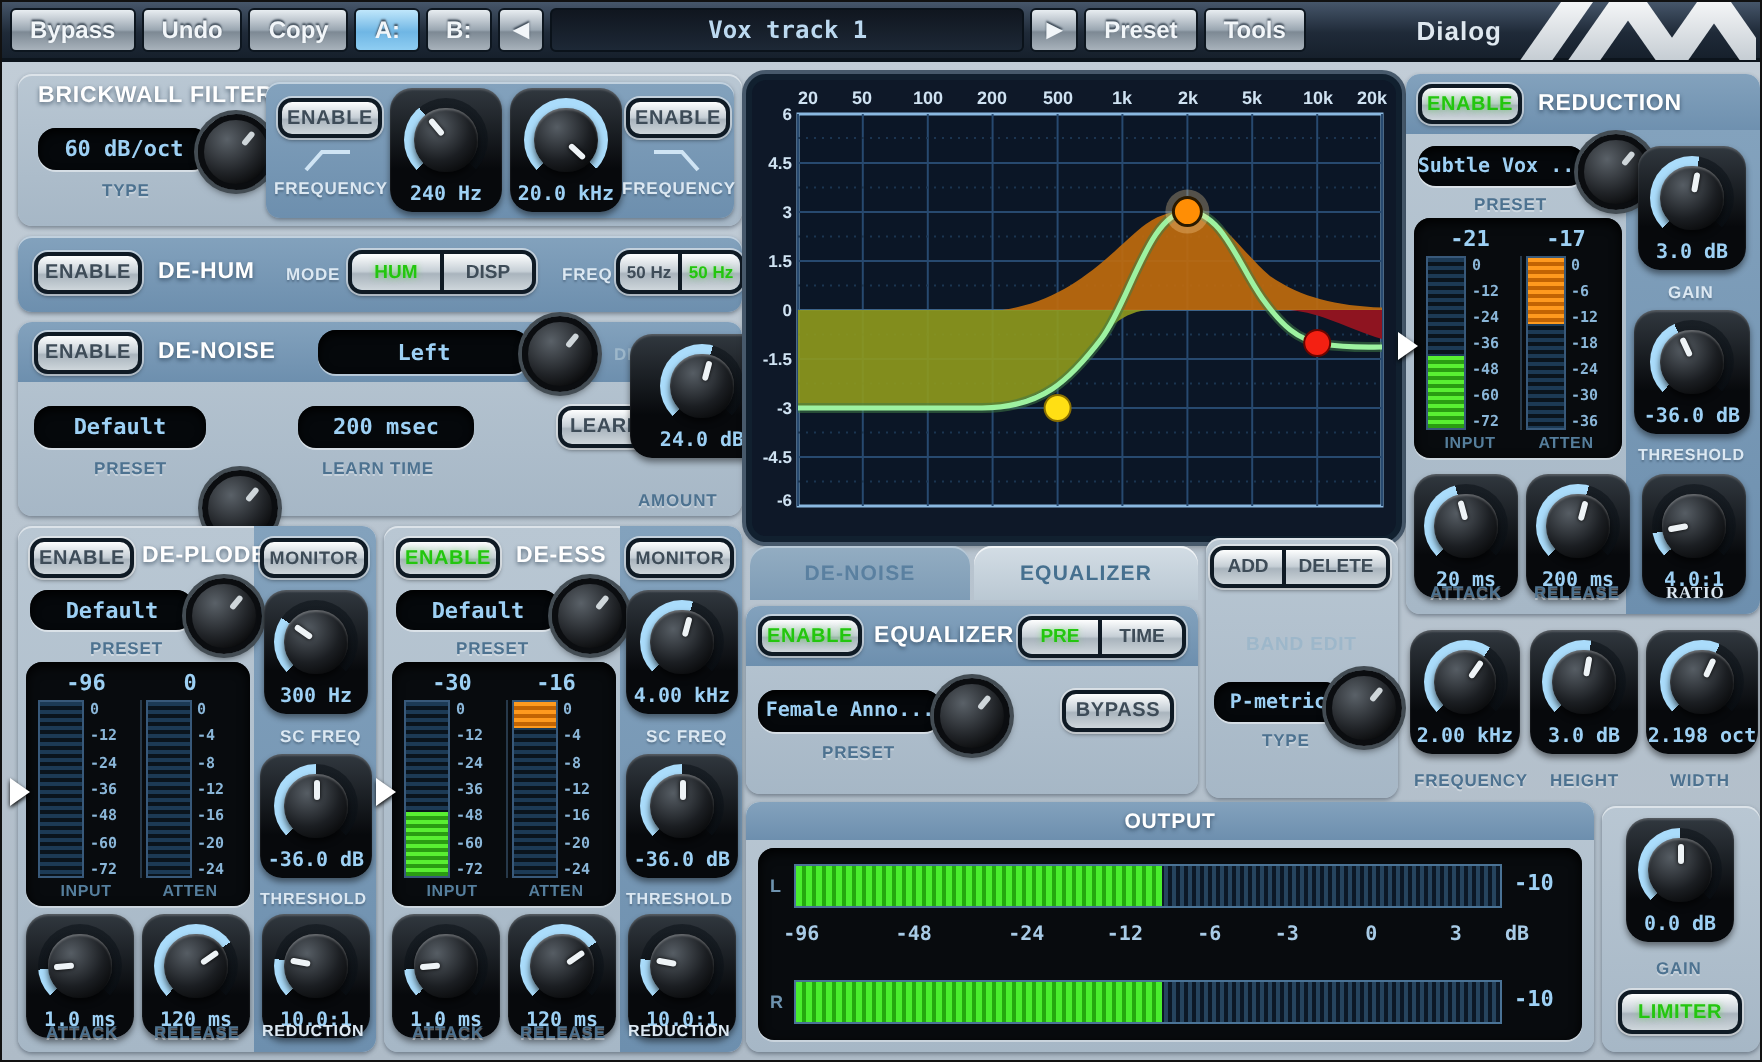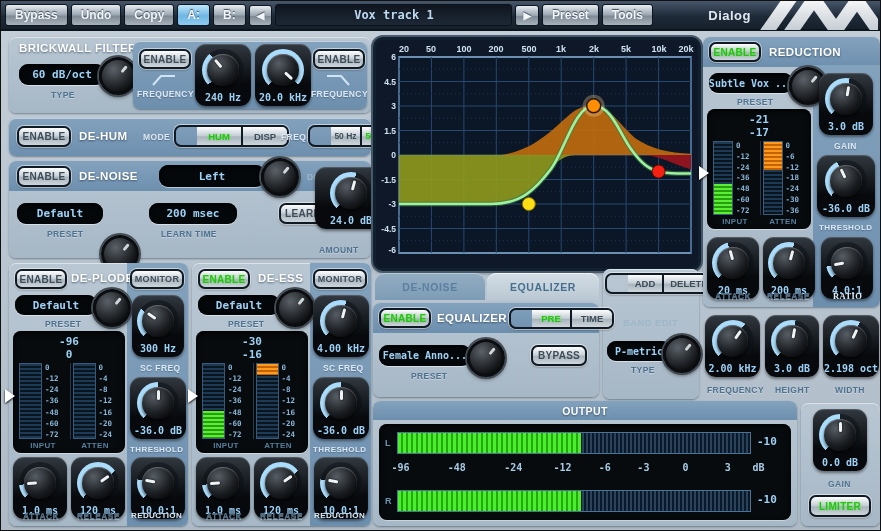--- a/index.html
+++ b/index.html
@@ -19,37 +19,37 @@
   .panel{border-radius:7px;box-shadow:0 1px 2px rgba(30,45,60,.45), inset 0 1px 0 rgba(255,255,255,.5);}
   .blue{background:linear-gradient(#83a2bd,#6d8fae);}
   .light{background:linear-gradient(#b9c7d3,#a6b7c6);}
   .title{color:#fff;font-weight:bold;font-size:11.5px;letter-spacing:.4px;text-shadow:0 1px 2px rgba(20,40,60,.6);}
   .lbl{font-weight:bold;font-size:8.5px;letter-spacing:.4px;color:#dce8f2;text-shadow:0 1px 1px rgba(40,60,80,.4);}
   .lblD{font-weight:bold;font-size:8.5px;letter-spacing:.4px;color:#4d7290;text-shadow:0 1px 0 rgba(255,255,255,.35);}
   .lblM{font-weight:bold;font-size:8.5px;letter-spacing:.4px;color:#9db7ca;}
   .lcd{background:#05080b;border-radius:9px;color:#9dd0f4;font:bold 11px "DejaVu Sans Mono",monospace;display:flex;align-items:center;justify-content:center;box-shadow:inset 0 2px 5px #000,0 1px 0 rgba(255,255,255,.5);white-space:nowrap;overflow:hidden;}
   .btn{background:linear-gradient(#fdfefe,#c6cfd6 48%,#a9b4bd 55%,#ced6db);border:2px solid #0f1a24;border-radius:7px;color:#3e4c58;font-weight:bold;font-size:10px;letter-spacing:.3px;display:flex;align-items:center;justify-content:center;box-shadow:0 0 0 1px rgba(255,255,255,.55),0 1px 2px rgba(0,0,0,.5);cursor:pointer;white-space:nowrap;}
   .btn.on{color:#23c60e;text-shadow:0 0 3px rgba(70,230,40,.55);}
-  .seg{display:flex;border:2px solid #0f1a24;border-radius:7px;overflow:hidden;box-shadow:0 0 0 1px rgba(255,255,255,.55),0 1px 2px rgba(0,0,0,.5);padding-left:21px;}
+  .seg{display:flex;border:2px solid #0f1a24;border-radius:7px;overflow:hidden;box-shadow:0 0 0 1px rgba(255,255,255,.55),0 1px 2px rgba(0,0,0,.5);}
   .seg .sb{background:linear-gradient(#fdfefe,#c6cfd6 48%,#a9b4bd 55%,#ced6db);color:#3e4c58;font-weight:bold;font-size:9.5px;display:flex;align-items:center;justify-content:center;cursor:pointer;}
   .seg .sb + .sb{border-left:2px solid #0f1a24;}
   .seg .sb.on{color:#23c60e;text-shadow:0 0 3px rgba(70,230,40,.55);}
   
   .knob{position:relative;width:42px;height:42px;}
   .knob .ring{position:absolute;inset:0;border-radius:50%;background:conic-gradient(from calc(-135deg),#aadcfb 0 var(--sweep,120deg),rgba(10,16,22,.55) var(--sweep,120deg) 270deg,transparent 270deg 360deg);}
   .knob .cap{position:absolute;inset:13%;border-radius:50%;background:radial-gradient(circle at 36% 30%,#565d64,#1b1e22 55%,#000 95%);box-shadow:0 2px 3px rgba(0,0,0,.6), inset 0 1px 1px rgba(255,255,255,.25);}
   .knob .ptr{position:absolute;inset:0;transform:rotate(var(--rot,0deg));}
   .knob .ptr::before{content:"";position:absolute;left:50%;top:18%;width:3px;height:24%;margin-left:-1.5px;background:#eef3f6;border-radius:2px;box-shadow:0 0 2px #000;}
   .kmod{background:linear-gradient(#31383f,#07090c 65%);border-radius:11px;display:flex;flex-direction:column;align-items:center;gap:1px;padding:5px 3px 3px;box-shadow:0 2px 3px rgba(0,0,0,.45),inset 0 1px 1px rgba(255,255,255,.18);}
   .kmod .val{color:#9dd0f4;font:bold 10px "DejaVu Sans Mono",monospace;white-space:nowrap;}
   .sknob{width:38px;height:38px;border-radius:50%;background:radial-gradient(circle at 36% 30%,#5a6168,#212428 55%,#000 92%);border:3px solid #0b0d10;box-shadow:0 0 0 2px #434c53,0 2px 4px rgba(0,0,0,.6);position:relative;}
   .sknob::after{content:"";position:absolute;left:50%;top:10%;width:2.5px;height:26%;margin-left:-1px;background:#cfd6da;transform-origin:50% 155%;transform:rotate(40deg);border-radius:2px;}
   
   .mbox{background:#080b0e;border-radius:8px;box-shadow:inset 0 2px 6px #000,0 1px 0 rgba(255,255,255,.4);padding:3px 4px;display:flex;flex-direction:column;}
-  .peaks{display:flex;color:#9dd0f4;font:bold 11px "DejaVu Sans Mono",monospace;padding:1px 0 2px;flex-direction:column;}
+  .peaks{display:flex;color:#9dd0f4;font:bold 11px "DejaVu Sans Mono",monospace;padding:1px 0 2px;}
   .peaks span{flex:1;text-align:center;}
   .mrow{display:flex;flex:1;gap:2px;}
   .mcell{flex:1;display:flex;gap:3px;padding:0 2px;}
   .mcell + .mcell{border-left:1px solid #27394a;}
   .mbar{width:21px;position:relative;border:1px solid #38597a;background:repeating-linear-gradient(to bottom,#1c3a55 0 2px,#0a141d 2px 4px);}
   .mfillG{position:absolute;left:0;right:0;bottom:0;background:repeating-linear-gradient(to bottom,#59ef32 0 2px,#2a9c12 2px 4px);}
   .mfillO{position:absolute;left:0;right:0;top:0;background:repeating-linear-gradient(to bottom,#ff9a1e 0 2px,#c26403 2px 4px);}
   .mscale{display:flex;flex-direction:column;justify-content:space-between;font:bold 7.5px "DejaVu Sans Mono",monospace;color:#8ab6d8;text-align:left;padding:0;}
   .mnames{display:flex;padding-top:2px;}
   .mnames span{flex:1;text-align:center;font-weight:bold;font-size:8px;color:#557e9c;letter-spacing:.3px;}

